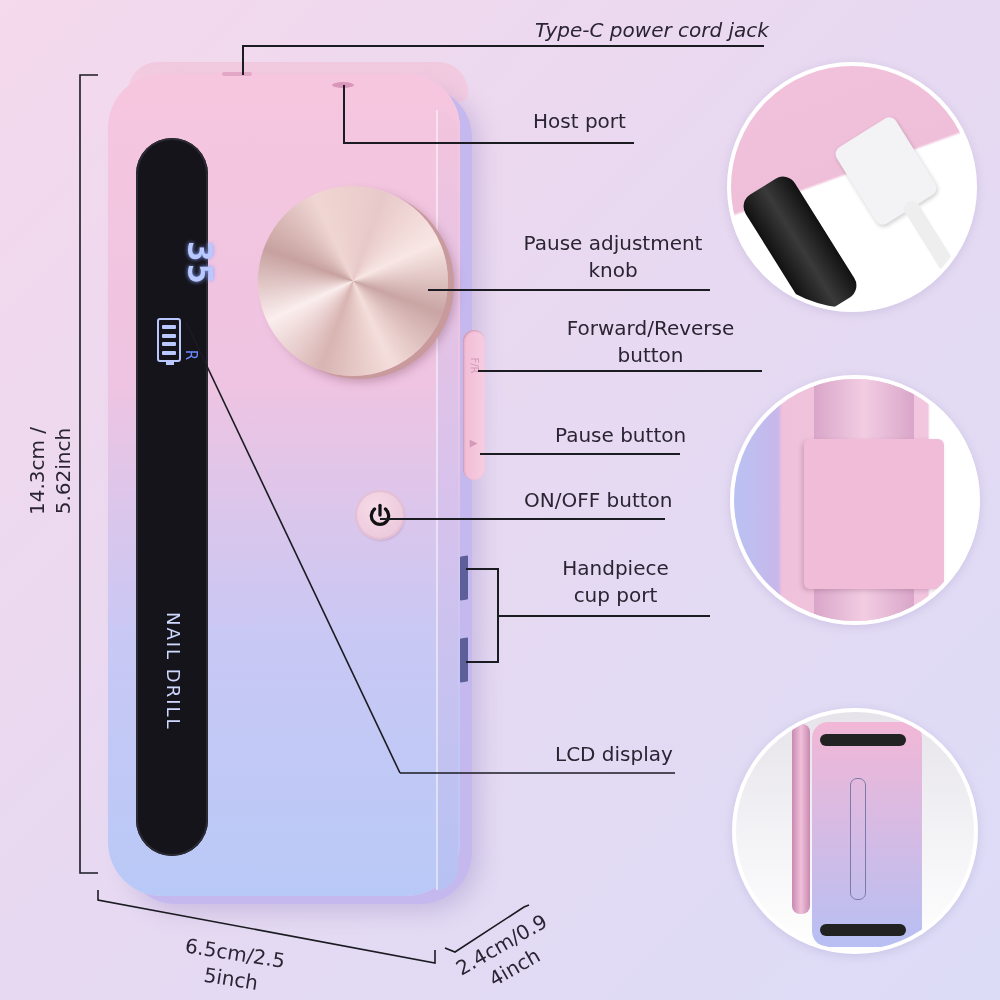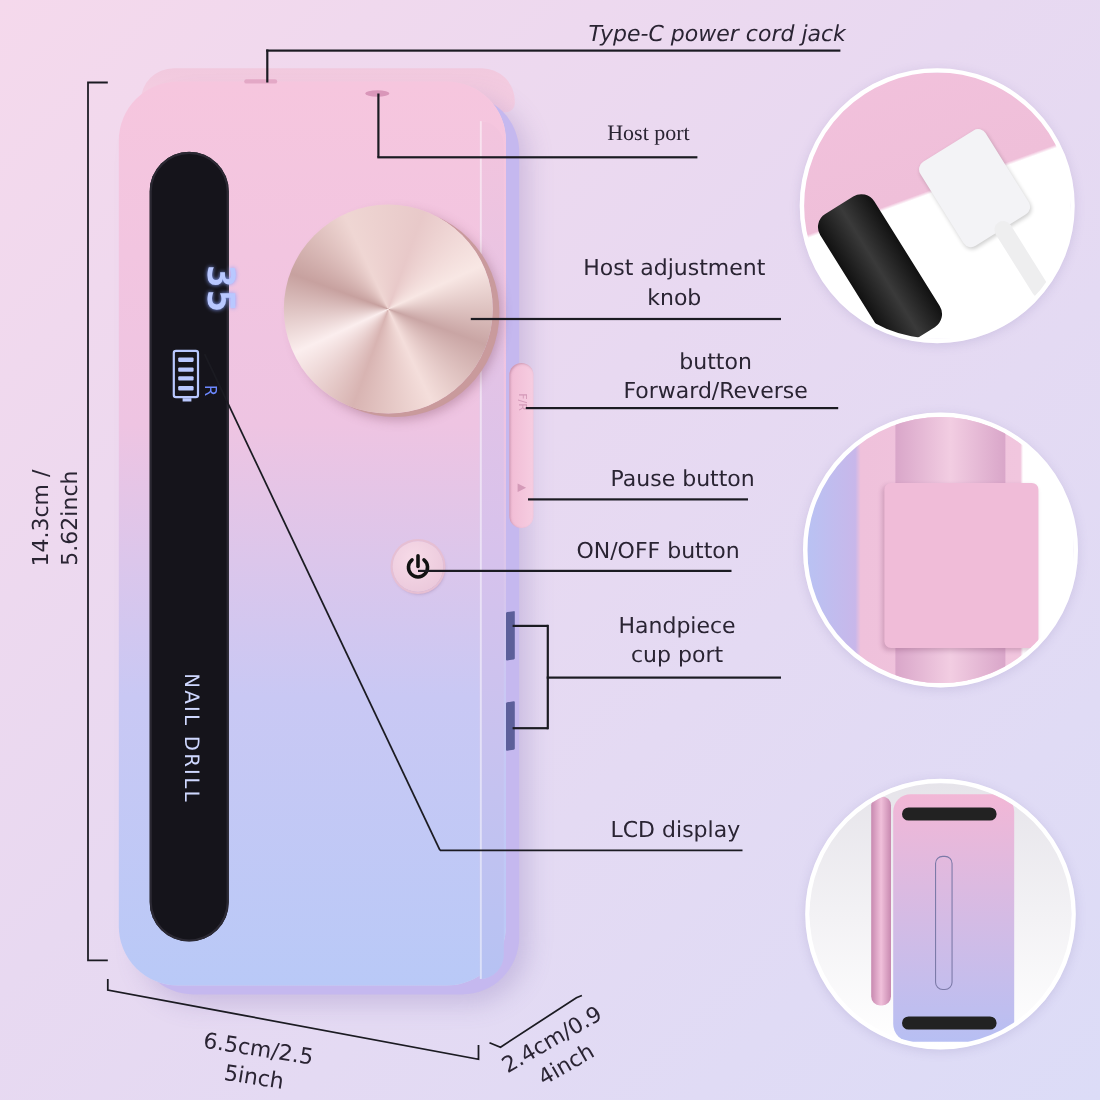--- a/index.html
+++ b/index.html
@@ -170,28 +170,28 @@
   <line x1="400" y1="773" x2="675" y2="773" stroke="#1b1b22" stroke-width="1.6"></line>
 
   <polyline points="98,75 80,75 80,873 98,873" fill="none" stroke="#1b1b22" stroke-width="1.6"></polyline>
 
   <polyline points="98,890 98,900 435,963 435,950" fill="none" stroke="#1b1b22" stroke-width="1.6"></polyline>
 
   <polyline points="445,948 455,952 524,907 529,905" fill="none" stroke="#1b1b22" stroke-width="1.6"></polyline>
 </svg>
 
 <div class="label" style="left:535px;top:17px;font-style:italic;">Type-C power cord jack</div>
-<div class="label" style="left:552px;top:108px;font-family:Liberation Serif, serif;">Host port</div>
+<div class="label" style="left:533px;top:108px;">Host port</div>
 <div class="label" style="left:508px;top:230px;width:210px;">
-  <div>Host adjustment</div>
+  <div>Pause adjustment</div>
   <div>knob</div>
 </div>
 <div class="label" style="left:553px;top:315px;width:195px;">
+  <div>Forward/Reverse</div>
   <div>button</div>
-  <div>Forward/Reverse</div>
 </div>
 <div class="label" style="left:555px;top:422px;">Pause button</div>
 <div class="label" style="left:524px;top:487px;">ON/OFF button</div>
 <div class="label" style="left:553px;top:555px;width:125px;">
   <div>Handpiece</div>
   <div>cup port</div>
 </div>
 <div class="label" style="left:555px;top:741px;">LCD display</div>
 
 <div class="dim-text" style="left:-10px;top:445px;width:120px;transform:rotate(-90deg);">

